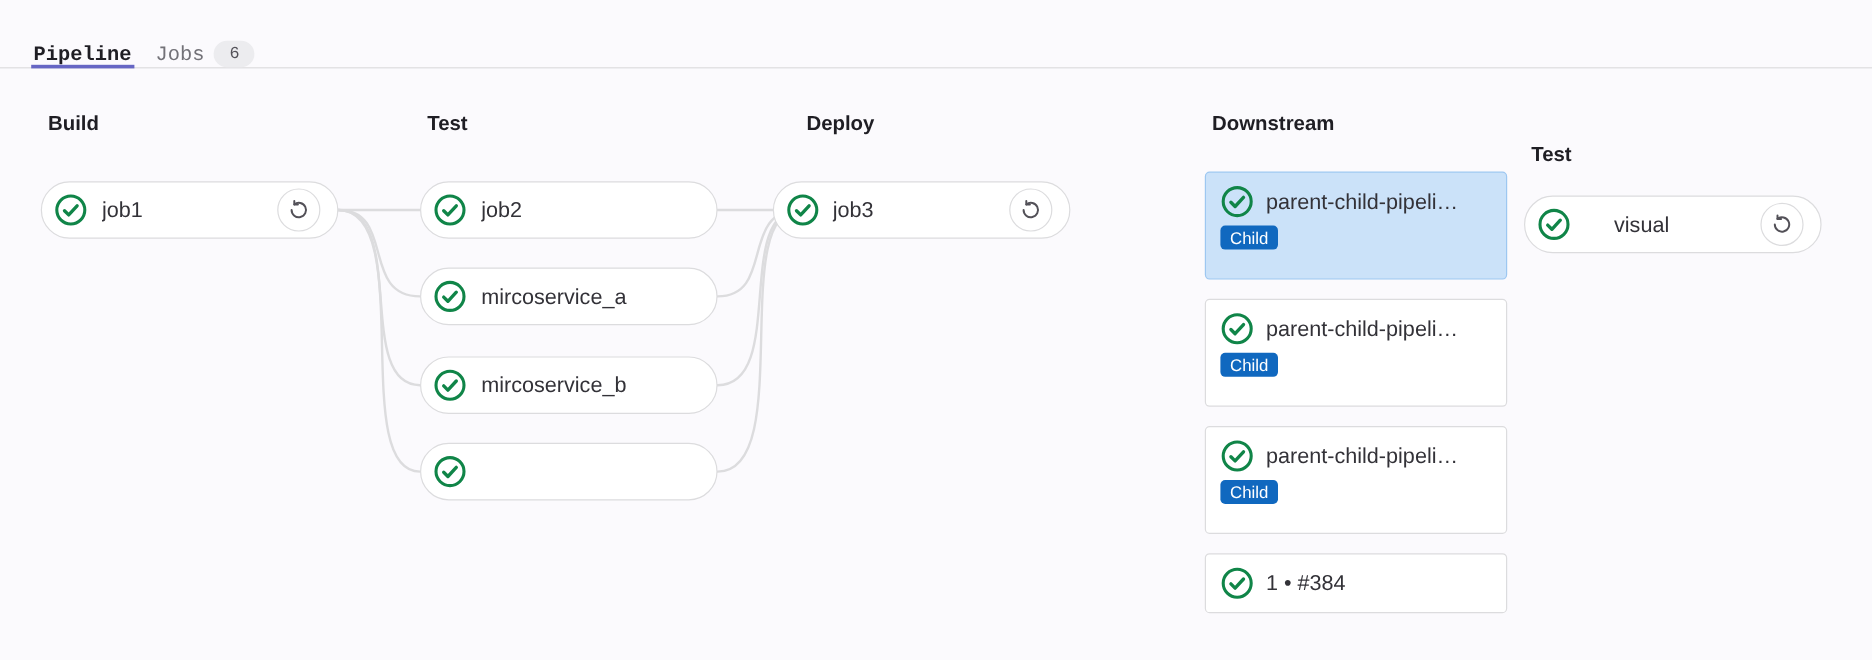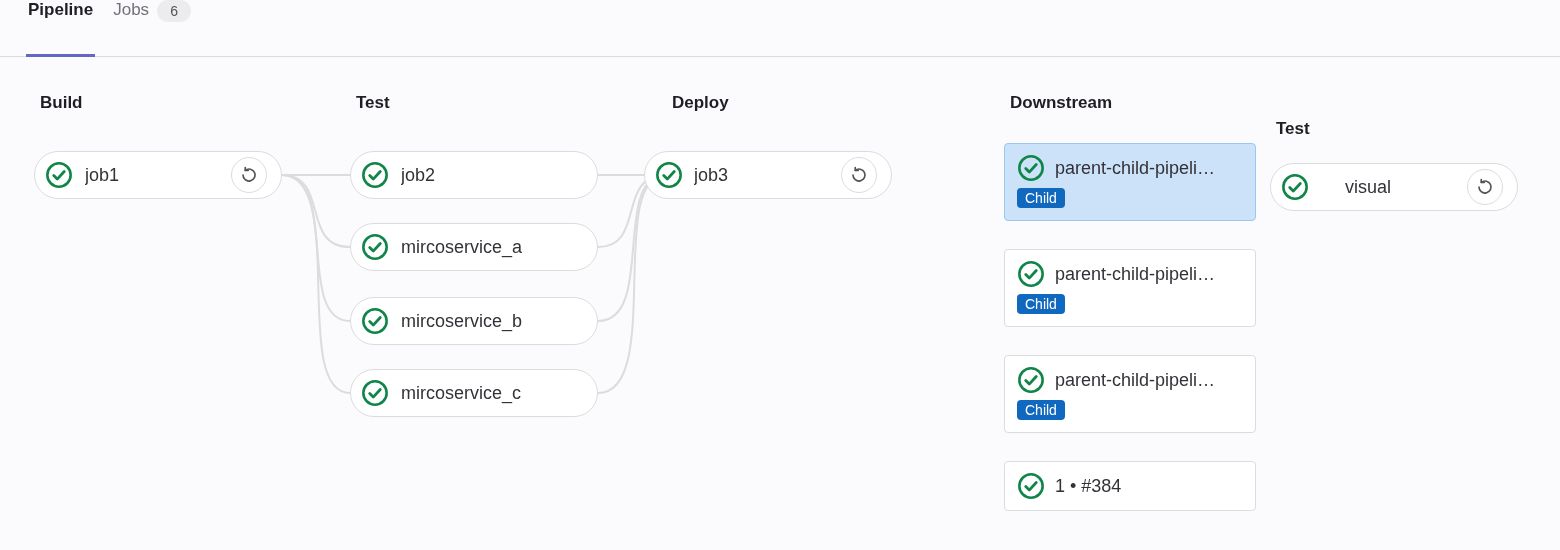--- a/index.html
+++ b/index.html
@@ -31,26 +31,27 @@
   .tabs {
     display: flex;
     align-items: center;
     gap: 20px;
     height: 56px;
     padding: 0 28px;
     border-bottom: 1px solid var(--border);
     background: var(--bg);
   }
   .tab {
-    display: flex; align-items: flex-start; gap: 8px;
+    display: flex; align-items: flex-end; gap: 8px;
     height: 100%;
     font-size: 17px;
     color: var(--text-muted);
     cursor: pointer;
     position: relative;
+    font-family: Liberation Mono, monospace;
   }
   .tab.active {
     color: var(--text);
     font-weight: 700;
   }
   .tab.active::after {
     content: "";
     position: absolute;
     left: -2px; right: -2px; bottom: -1px;
     height: 3px;
@@ -112,21 +113,21 @@
     white-space: nowrap;
     overflow: hidden;
     text-overflow: ellipsis;
   }
 
   
   .card {
     position: absolute;
     display: flex; flex-direction: column;
     gap: 6px;
-    padding: 10px 12px 12px 12px;
+    padding: 10px 12px 24px 12px;
     background: var(--bg-panel);
     border: 1px solid var(--border);
     border-radius: 4px;
     box-sizing: border-box;
     cursor: pointer;
   }
   .card.selected {
     background: var(--blue-tint);
     border-color: #9dc7f1;
   }
@@ -248,21 +249,20 @@
     </span>
     <span class="label">mircoservice_b</span>
   </div>
   <div class="job" style="left:350px; top:312px; width:248px;">
     <span class="status-icon">
       <svg viewBox="0 0 24 24">
           <circle cx="12" cy="12" r="10" class="ic-green" stroke-width="2.2" fill="none"></circle>
           <path d="M7.5 12.5 l3 3 l6 -6.5" class="ic-green" stroke-width="2.4" fill="none" stroke-linecap="round" stroke-linejoin="round"></path>
         </svg>
     </span>
-    <span class="label">mircoservice_c</span>
   </div>
 
   <div class="job" style="left:644px; top:94px; width:248px;gap:11px;">
     <span class="status-icon">
       <svg viewBox="0 0 24 24">
           <circle cx="12" cy="12" r="10" class="ic-green" stroke-width="2.2" fill="none"></circle>
           <path d="M7.5 12.5 l3 3 l6 -6.5" class="ic-green" stroke-width="2.4" fill="none" stroke-linecap="round" stroke-linejoin="round"></path>
         </svg>
     </span>
     <span class="label">job3</span>

